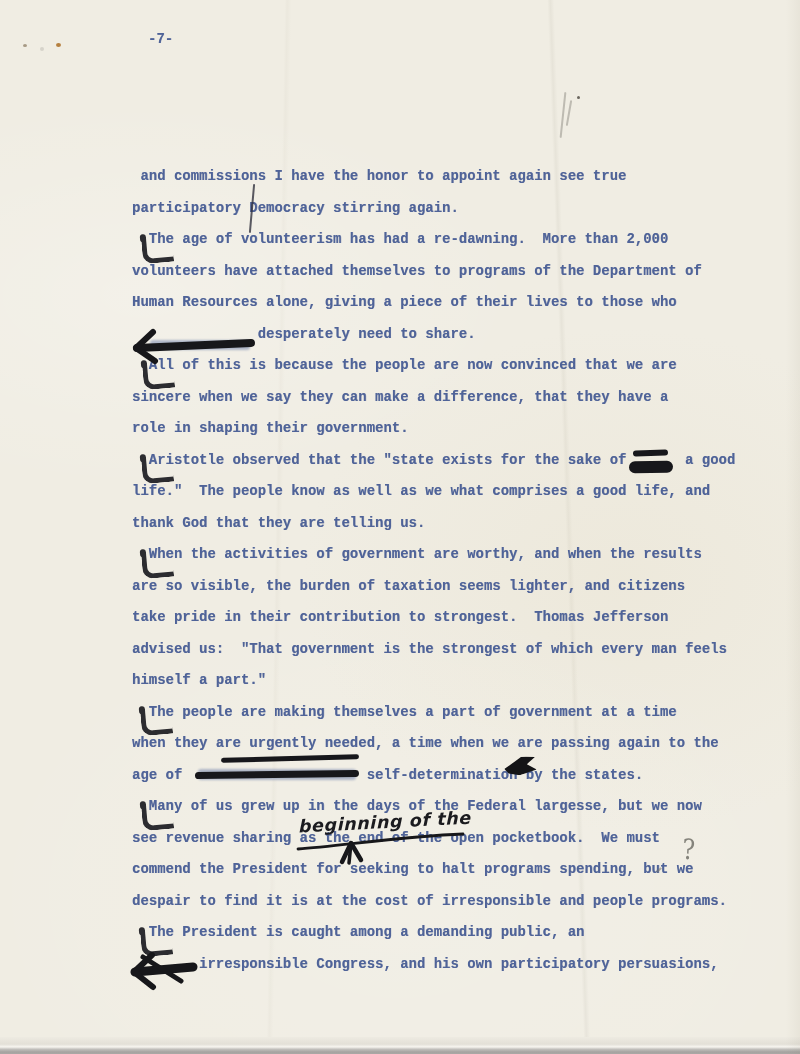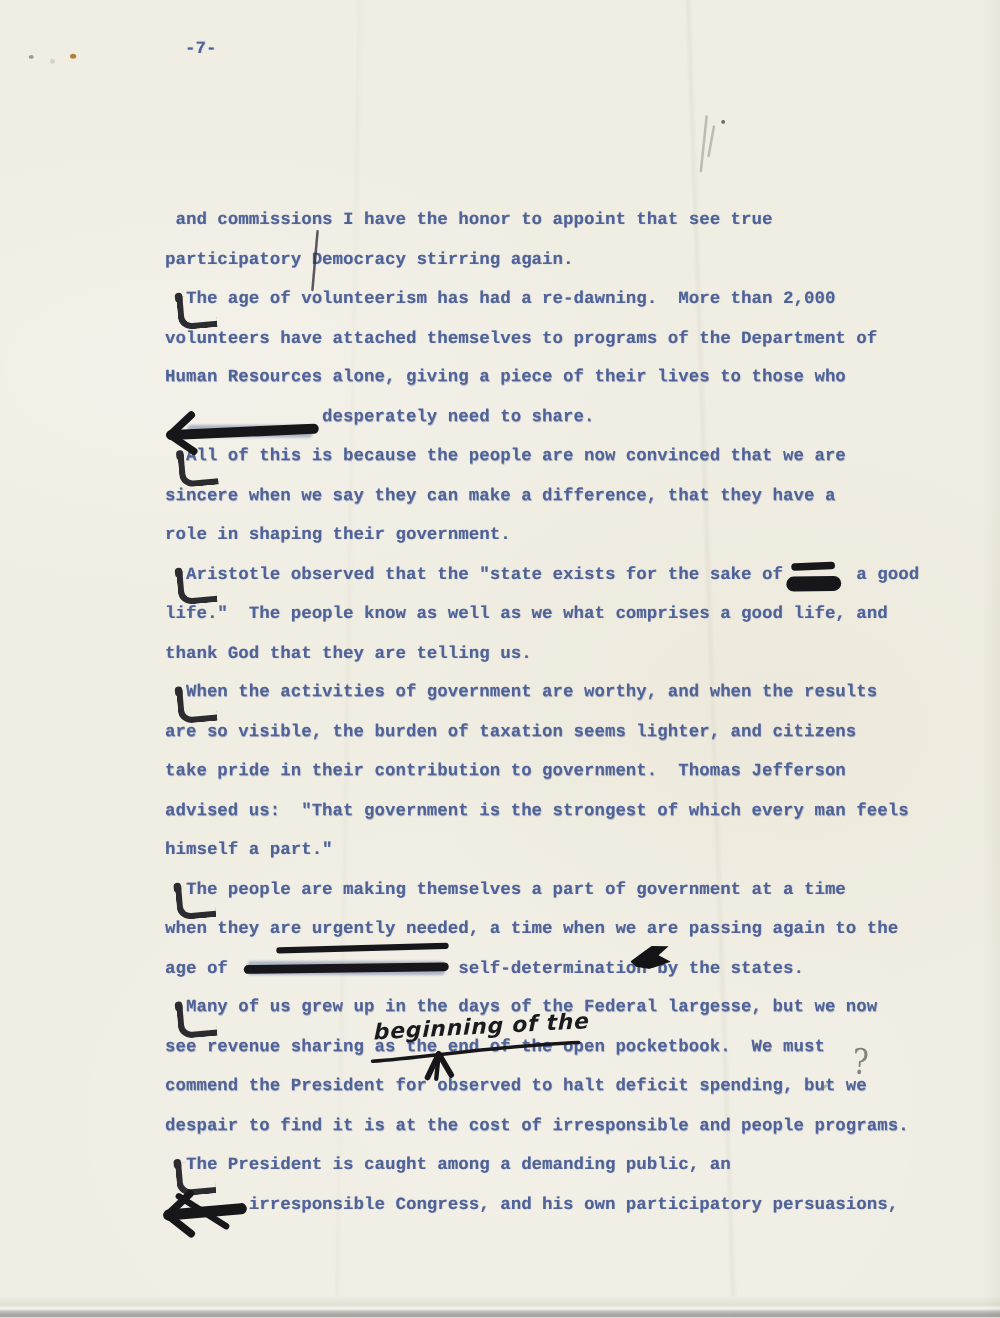--- a/index.html
+++ b/index.html
@@ -71,21 +71,21 @@
   <div class="speck" style="left:23px; top:44px; width:4px; height:3px; background:#a79a85;"></div>
   <div class="speck" style="left:40px; top:47px; width:4px; height:4px; background:#d6d3ca;"></div>
   <div class="speck" style="left:56px; top:43px; width:5px; height:4px; background:#b5803f;"></div>
 
   <div class="pencil-stroke" style="left:562px; top:92px; width:2px; height:46px; transform:rotate(6deg);"></div>
   <div class="pencil-stroke" style="left:568px; top:100px; width:1.5px; height:26px; transform:rotate(10deg);"></div>
   <div class="speck" style="left:577px; top:96px; width:3px; height:3px; background:#6b675f;"></div>
 
   <div class="typed typed-lines">
 
-      <span class="line"> and commissions I have the honor to appoint that see true</span>
+      <span class="line"> and commissions I have the honor to appoint again see true</span>
 
       <span class="line">participatory Democracy stirring again.</span>
 
       <span class="line">  The age of volunteerism has had a re-dawning.  More than 2,000</span>
 
       <span class="line">volunteers have attached themselves to programs of the Department of</span>
 
       <span class="line">Human Resources alone, giving a piece of their lives to those who</span>
 
       <span class="line">               desperately need to share.</span>
@@ -99,37 +99,37 @@
       <span class="line">  Aristotle observed that the "state exists for the sake of       a good</span>
 
       <span class="line">life."  The people know as well as we what comprises a good life, and</span>
 
       <span class="line">thank God that they are telling us.</span>
 
       <span class="line">  When the activities of government are worthy, and when the results</span>
 
       <span class="line">are so visible, the burden of taxation seems lighter, and citizens</span>
 
-      <span class="line">take pride in their contribution to government.  Thomas Jefferson</span>
+      <span class="line">take pride in their contribution to strongest.  Thomas Jefferson</span>
 
       <span class="line">advised us:  "That government is the strongest of which every man feels</span>
 
       <span class="line">himself a part."</span>
 
       <span class="line">  The people are making themselves a part of government at a time</span>
 
       <span class="line">when they are urgently needed, a time when we are passing again to the</span>
 
       <span class="line">age of                      self-determination by the states.</span>
 
       <span class="line">  Many of us grew up in the days of the Federal largesse, but we now</span>
 
       <span class="line">see revenue sharing as the end of the open pocketbook.  We must</span>
 
-      <span class="line">commend the President for observed to halt deficit spending, but we</span>
+      <span class="line">commend the President for seeking to halt programs spending, but we</span>
 
       <span class="line">despair to find it is at the cost of irresponsible and people programs.</span>
 
       <span class="line">  The President is caught among a demanding public, an</span>
 
       <span class="line">        irresponsible Congress, and his own participatory persuasions,</span>
 
     </div>
 
   <div class="pen-slash"></div>

